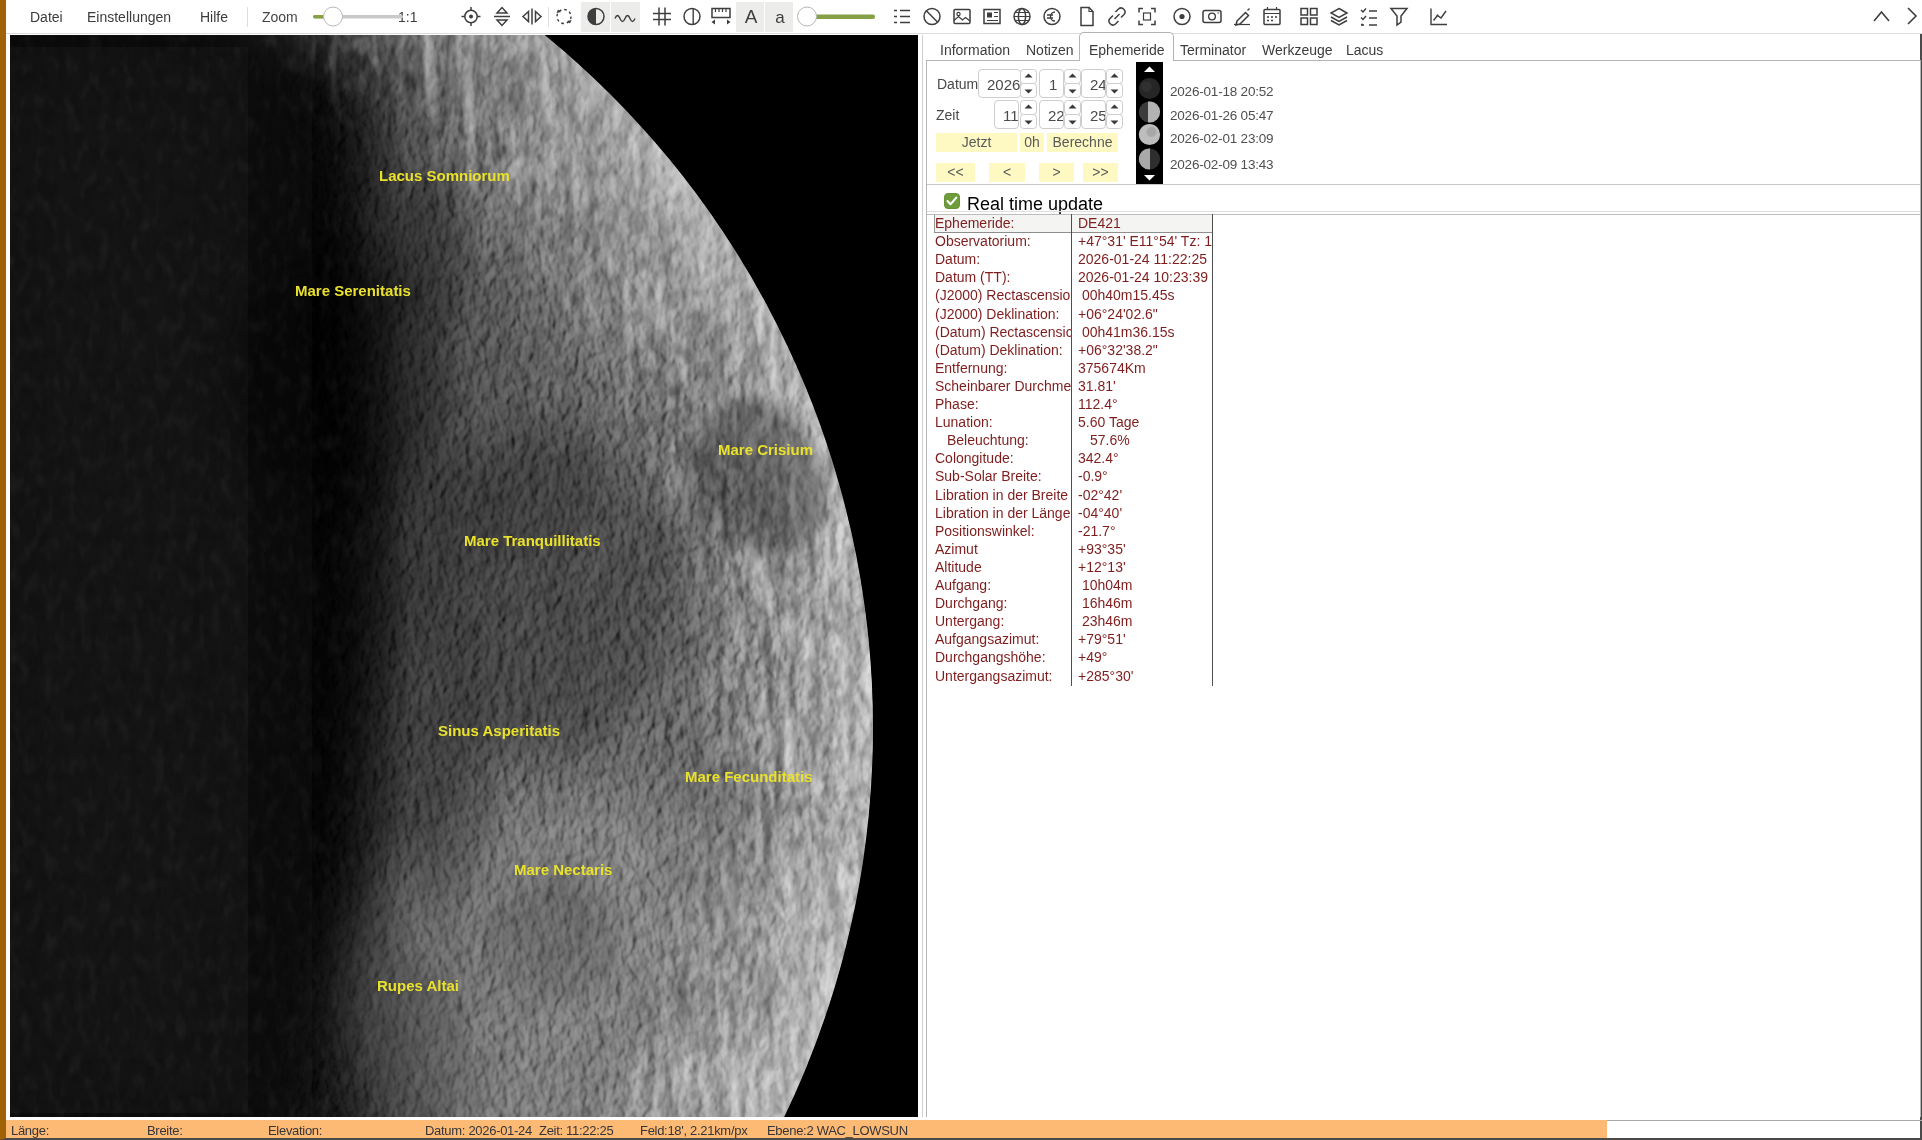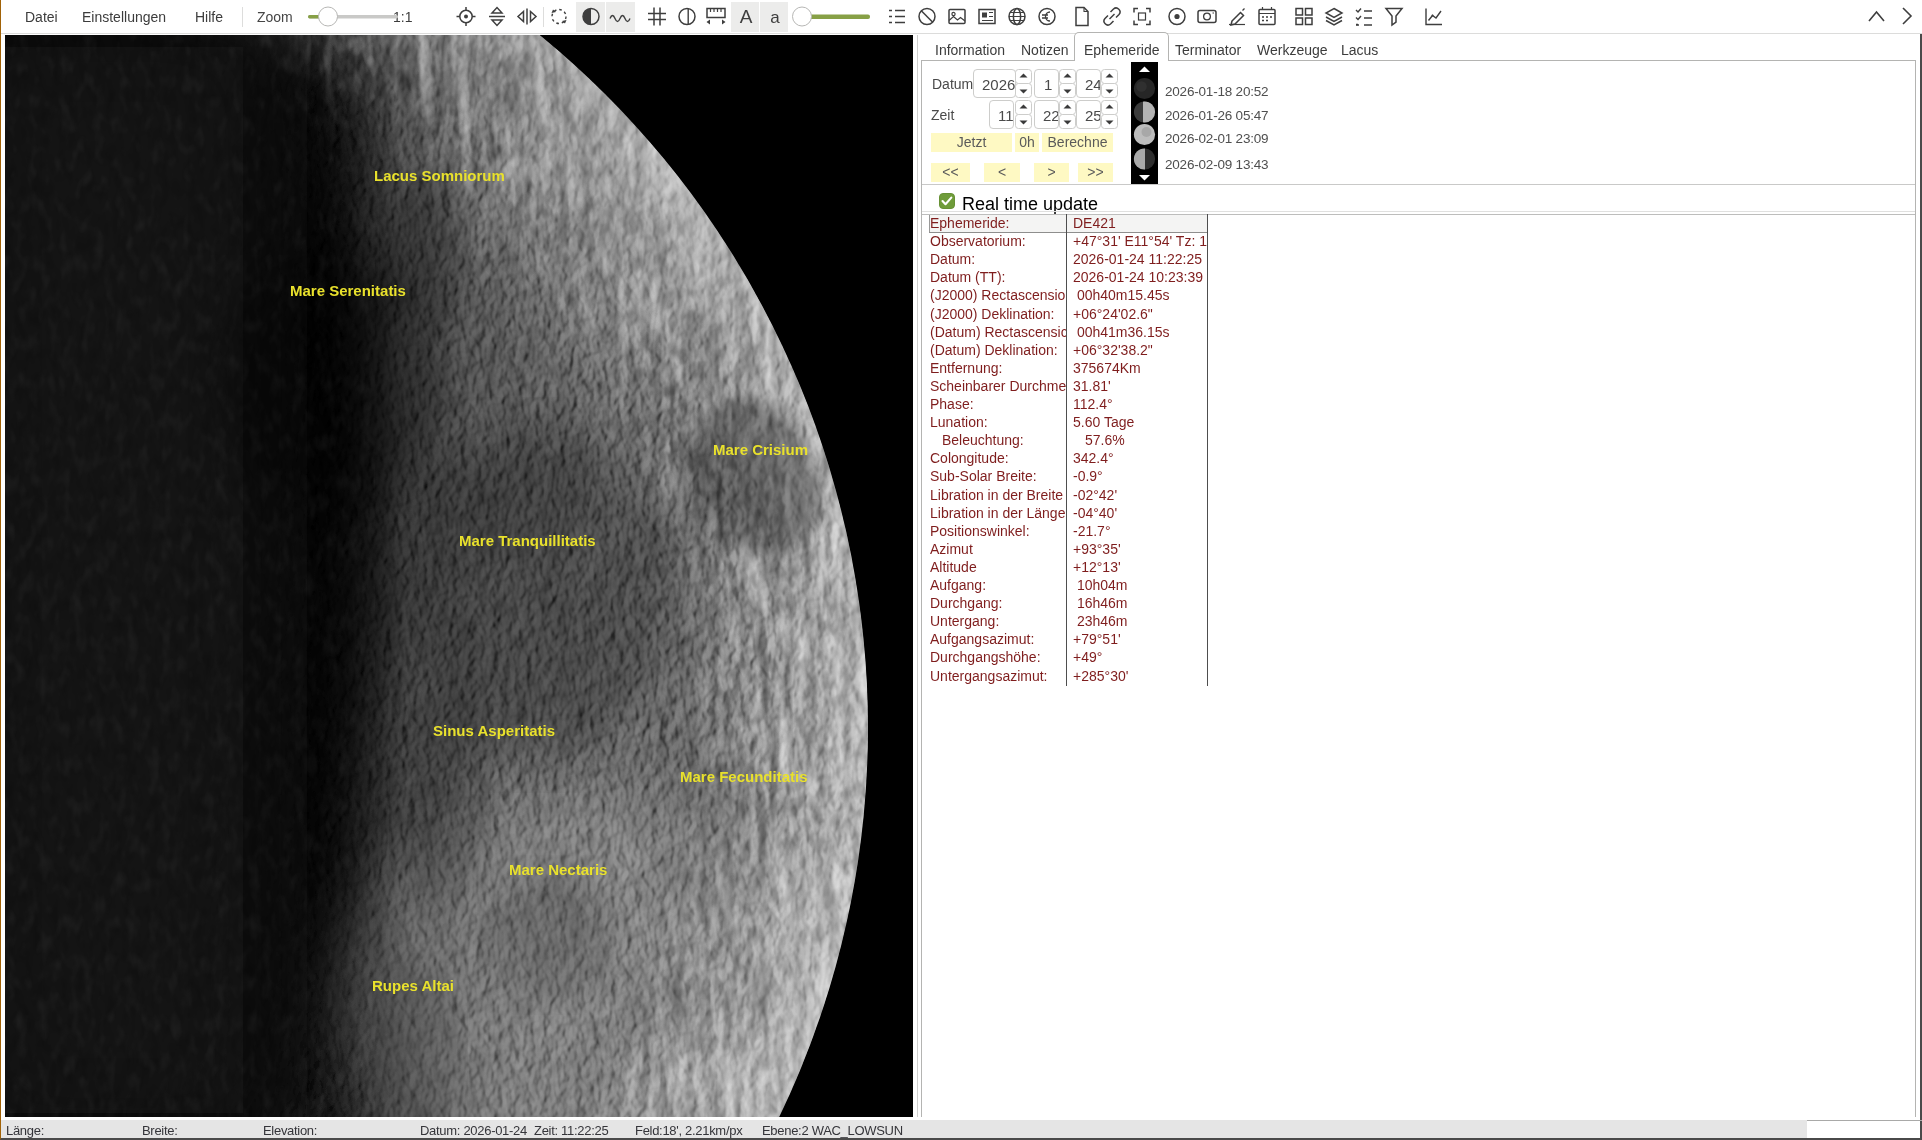--- a/index.html
+++ b/index.html
@@ -1,19 +1,19 @@
 <!DOCTYPE html>
 <html><head>
 <meta charset="utf-8">
 <style>
   * { margin:0; padding:0; box-sizing:border-box; }
   html,body { width:1922px; height:1140px; overflow:hidden; background:#fff;
     font-family:"Liberation Sans", sans-serif; }
   #win { position:absolute; left:0; top:0; width:1922px; height:1140px;
-    background:#fff; border-left:1px solid #a16207; border-right:2px solid #4a4a4a;
+    background:#fff; border-left:6px solid #a16207; border-right:2px solid #4a4a4a;
     border-bottom:2px solid #4a4a4a; }
   .abs { position:absolute; }
   
   #menubar { position:absolute; left:0; top:0; width:1922px; height:34px;
     background:#ffffff; border-bottom:1px solid #dcdcdb; }
   .menuitem { position:absolute; top:9px; font-size:14px; color:#3c3c3c; }
   
   .tabtxt { position:absolute; top:42px; font-size:14px; color:#3c3c3c; }
   #seltab { position:absolute; left:1073px; top:32px; width:95px; height:29px;
     background:#fff; border:1px solid #b4b4b2; border-bottom:none;
@@ -24,22 +24,22 @@
   .spin { position:absolute; background:#fff; border:1px solid #cdcdcb;
     border-radius:4px; font-size:15px; color:#4a4a4a; overflow:hidden; }
   .btn { position:absolute; background:#fef9c3; color:#5a5a5a; font-size:14px;
     text-align:center; }
   
   .trow { position:absolute; left:929px; width:280px; height:18px;
     font-size:14px; color:#7f1d1d; }
   .tc1 { position:absolute; left:0px; top:0; width:136px; white-space:nowrap; overflow:hidden; }
   .tc2 { position:absolute; left:143px; top:0; width:139px; white-space:nowrap; overflow:hidden; }
   
-  #statusbar { position:absolute; left:0; top:1120px; width:1806px; height:18px;
-    background:#e5e5e5; font-size:13px; letter-spacing:-0.3px; color:#35353a; }
+  #statusbar { position:absolute; left:0; top:1120px; width:1601px; height:18px;
+    background:#fdba74; font-size:13px; letter-spacing:-0.3px; color:#35353a; }
   #statusbar span { position:absolute; top:3px; }
   .phl { position:absolute; left:1164px; font-size:13.5px; letter-spacing:-0.2px; color:#4f4f4f; }
 </style>
 </head>
 <body>
 <div id="win">
 
   <div id="menubar">
     <span class="menuitem" style="left:24px;">Datei</span>
     <span class="menuitem" style="left:81px;">Einstellungen</span>

